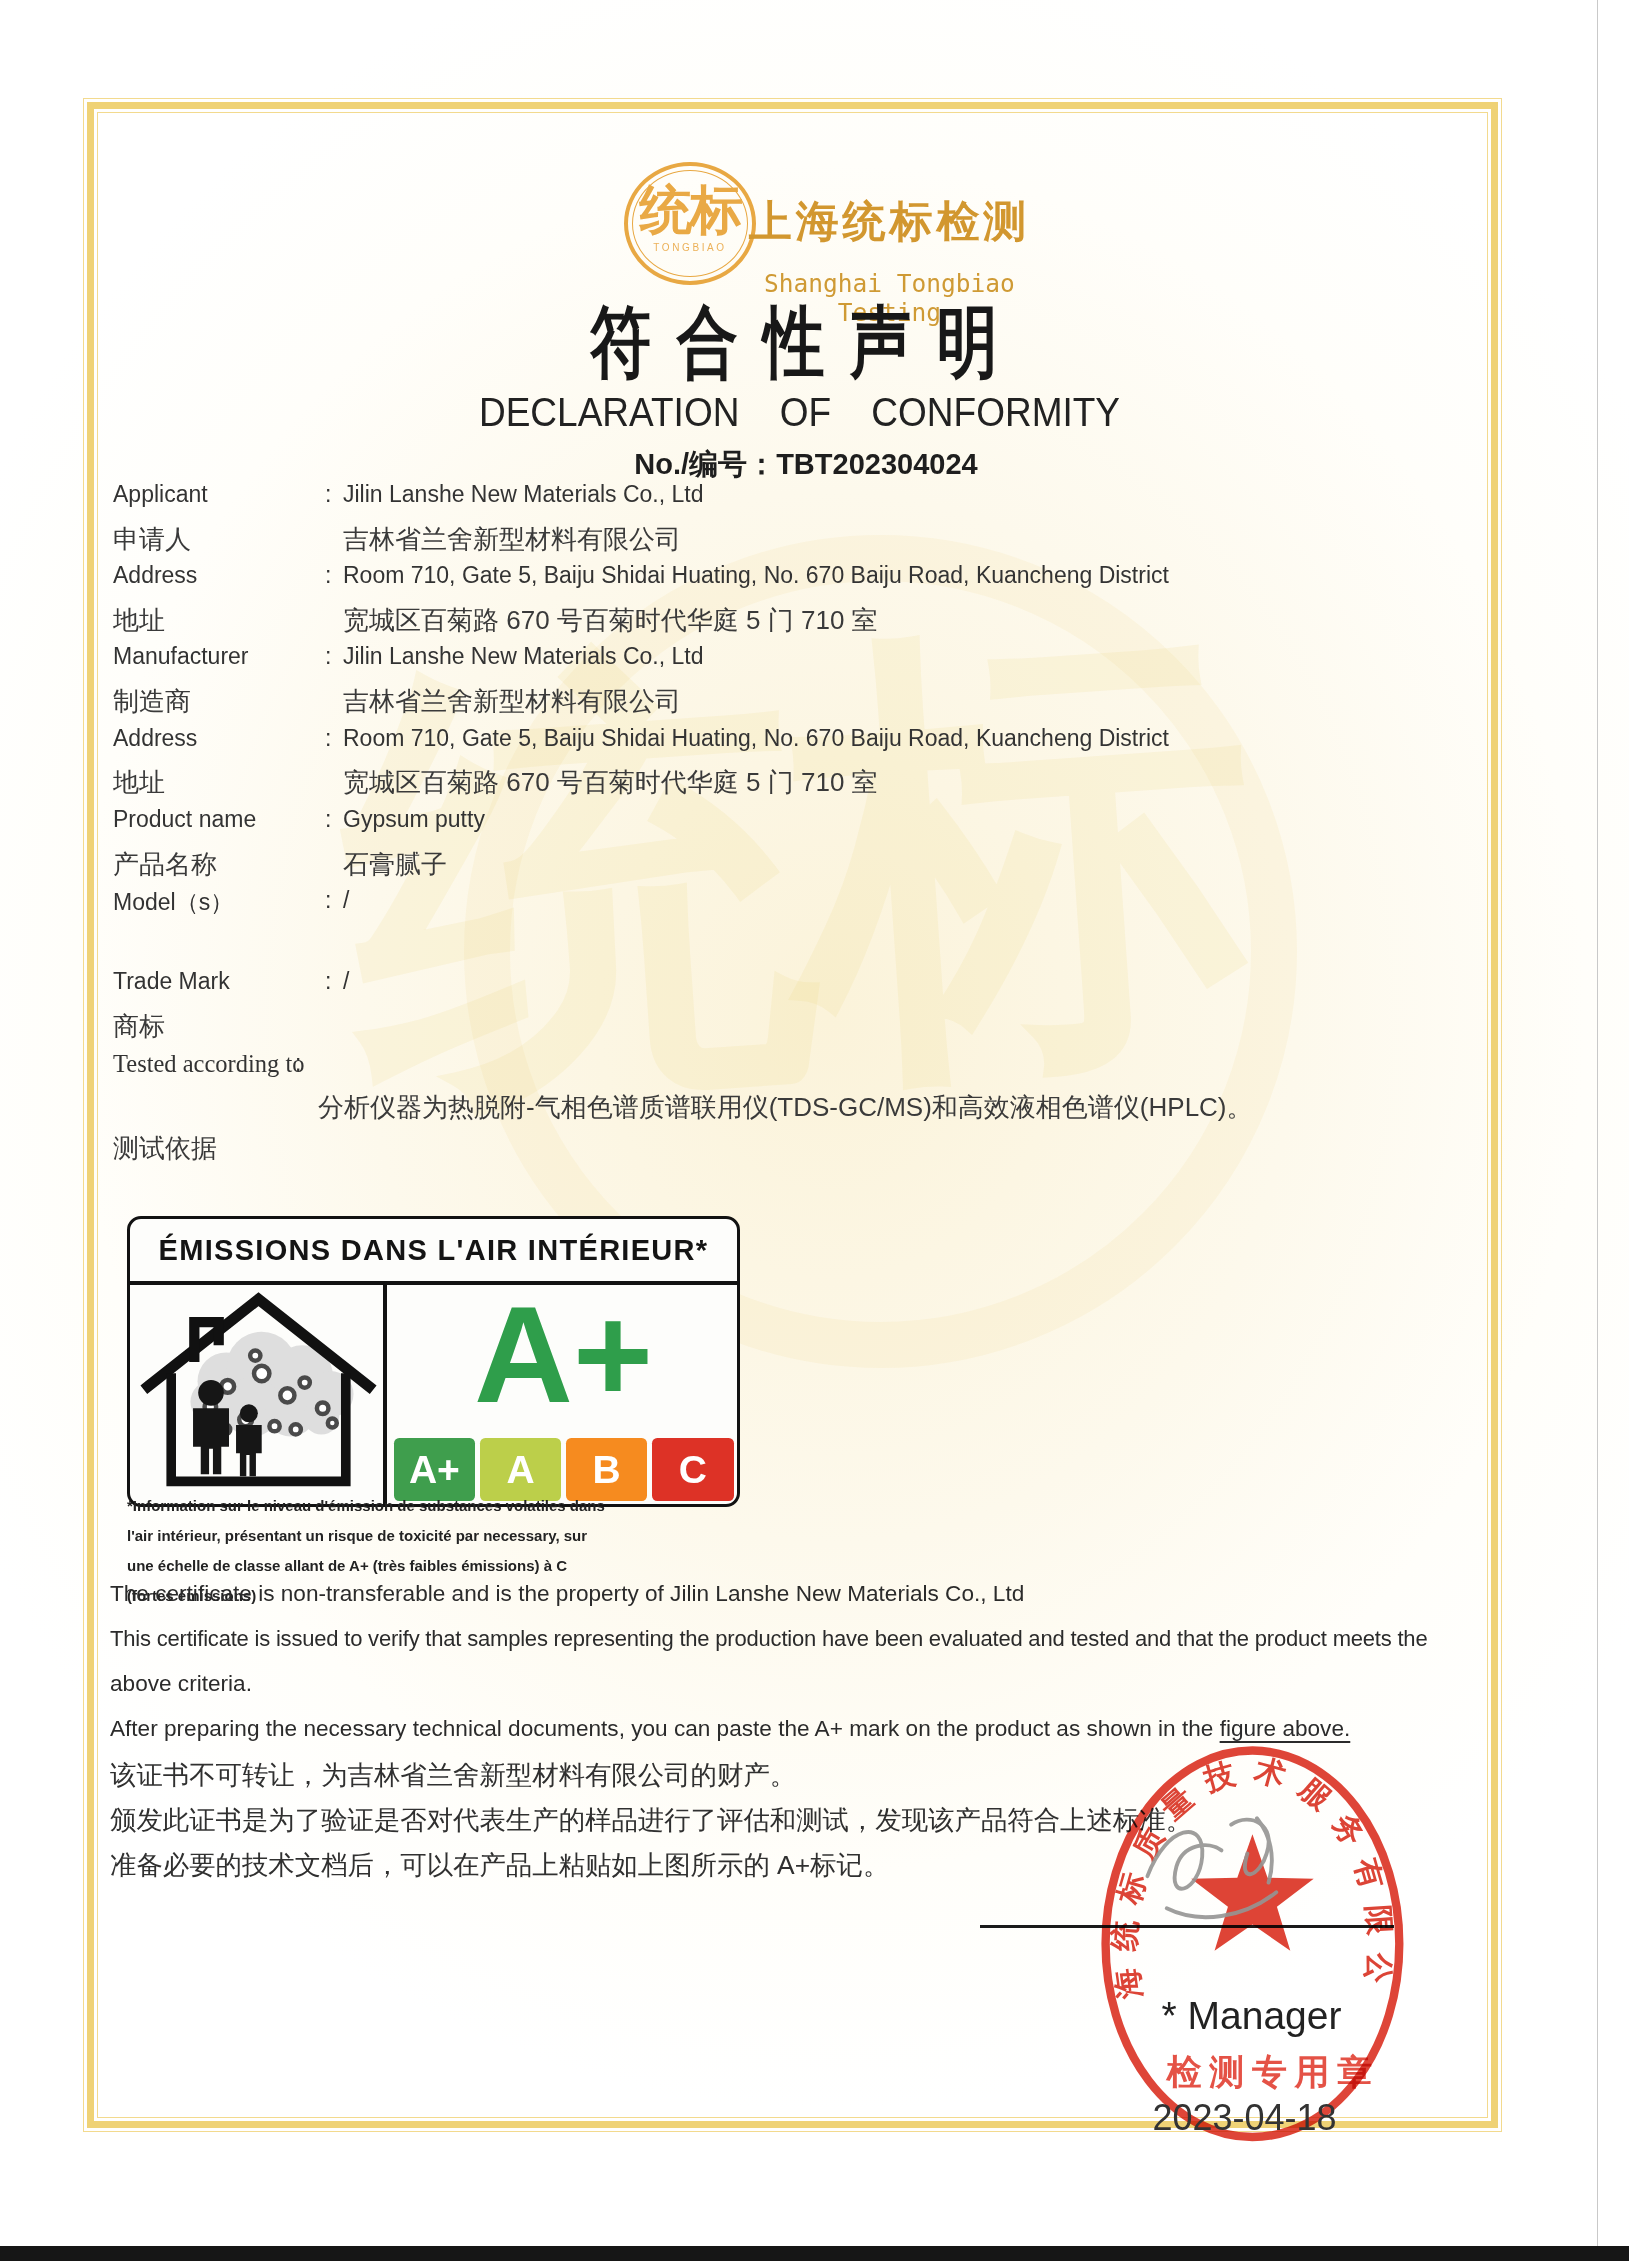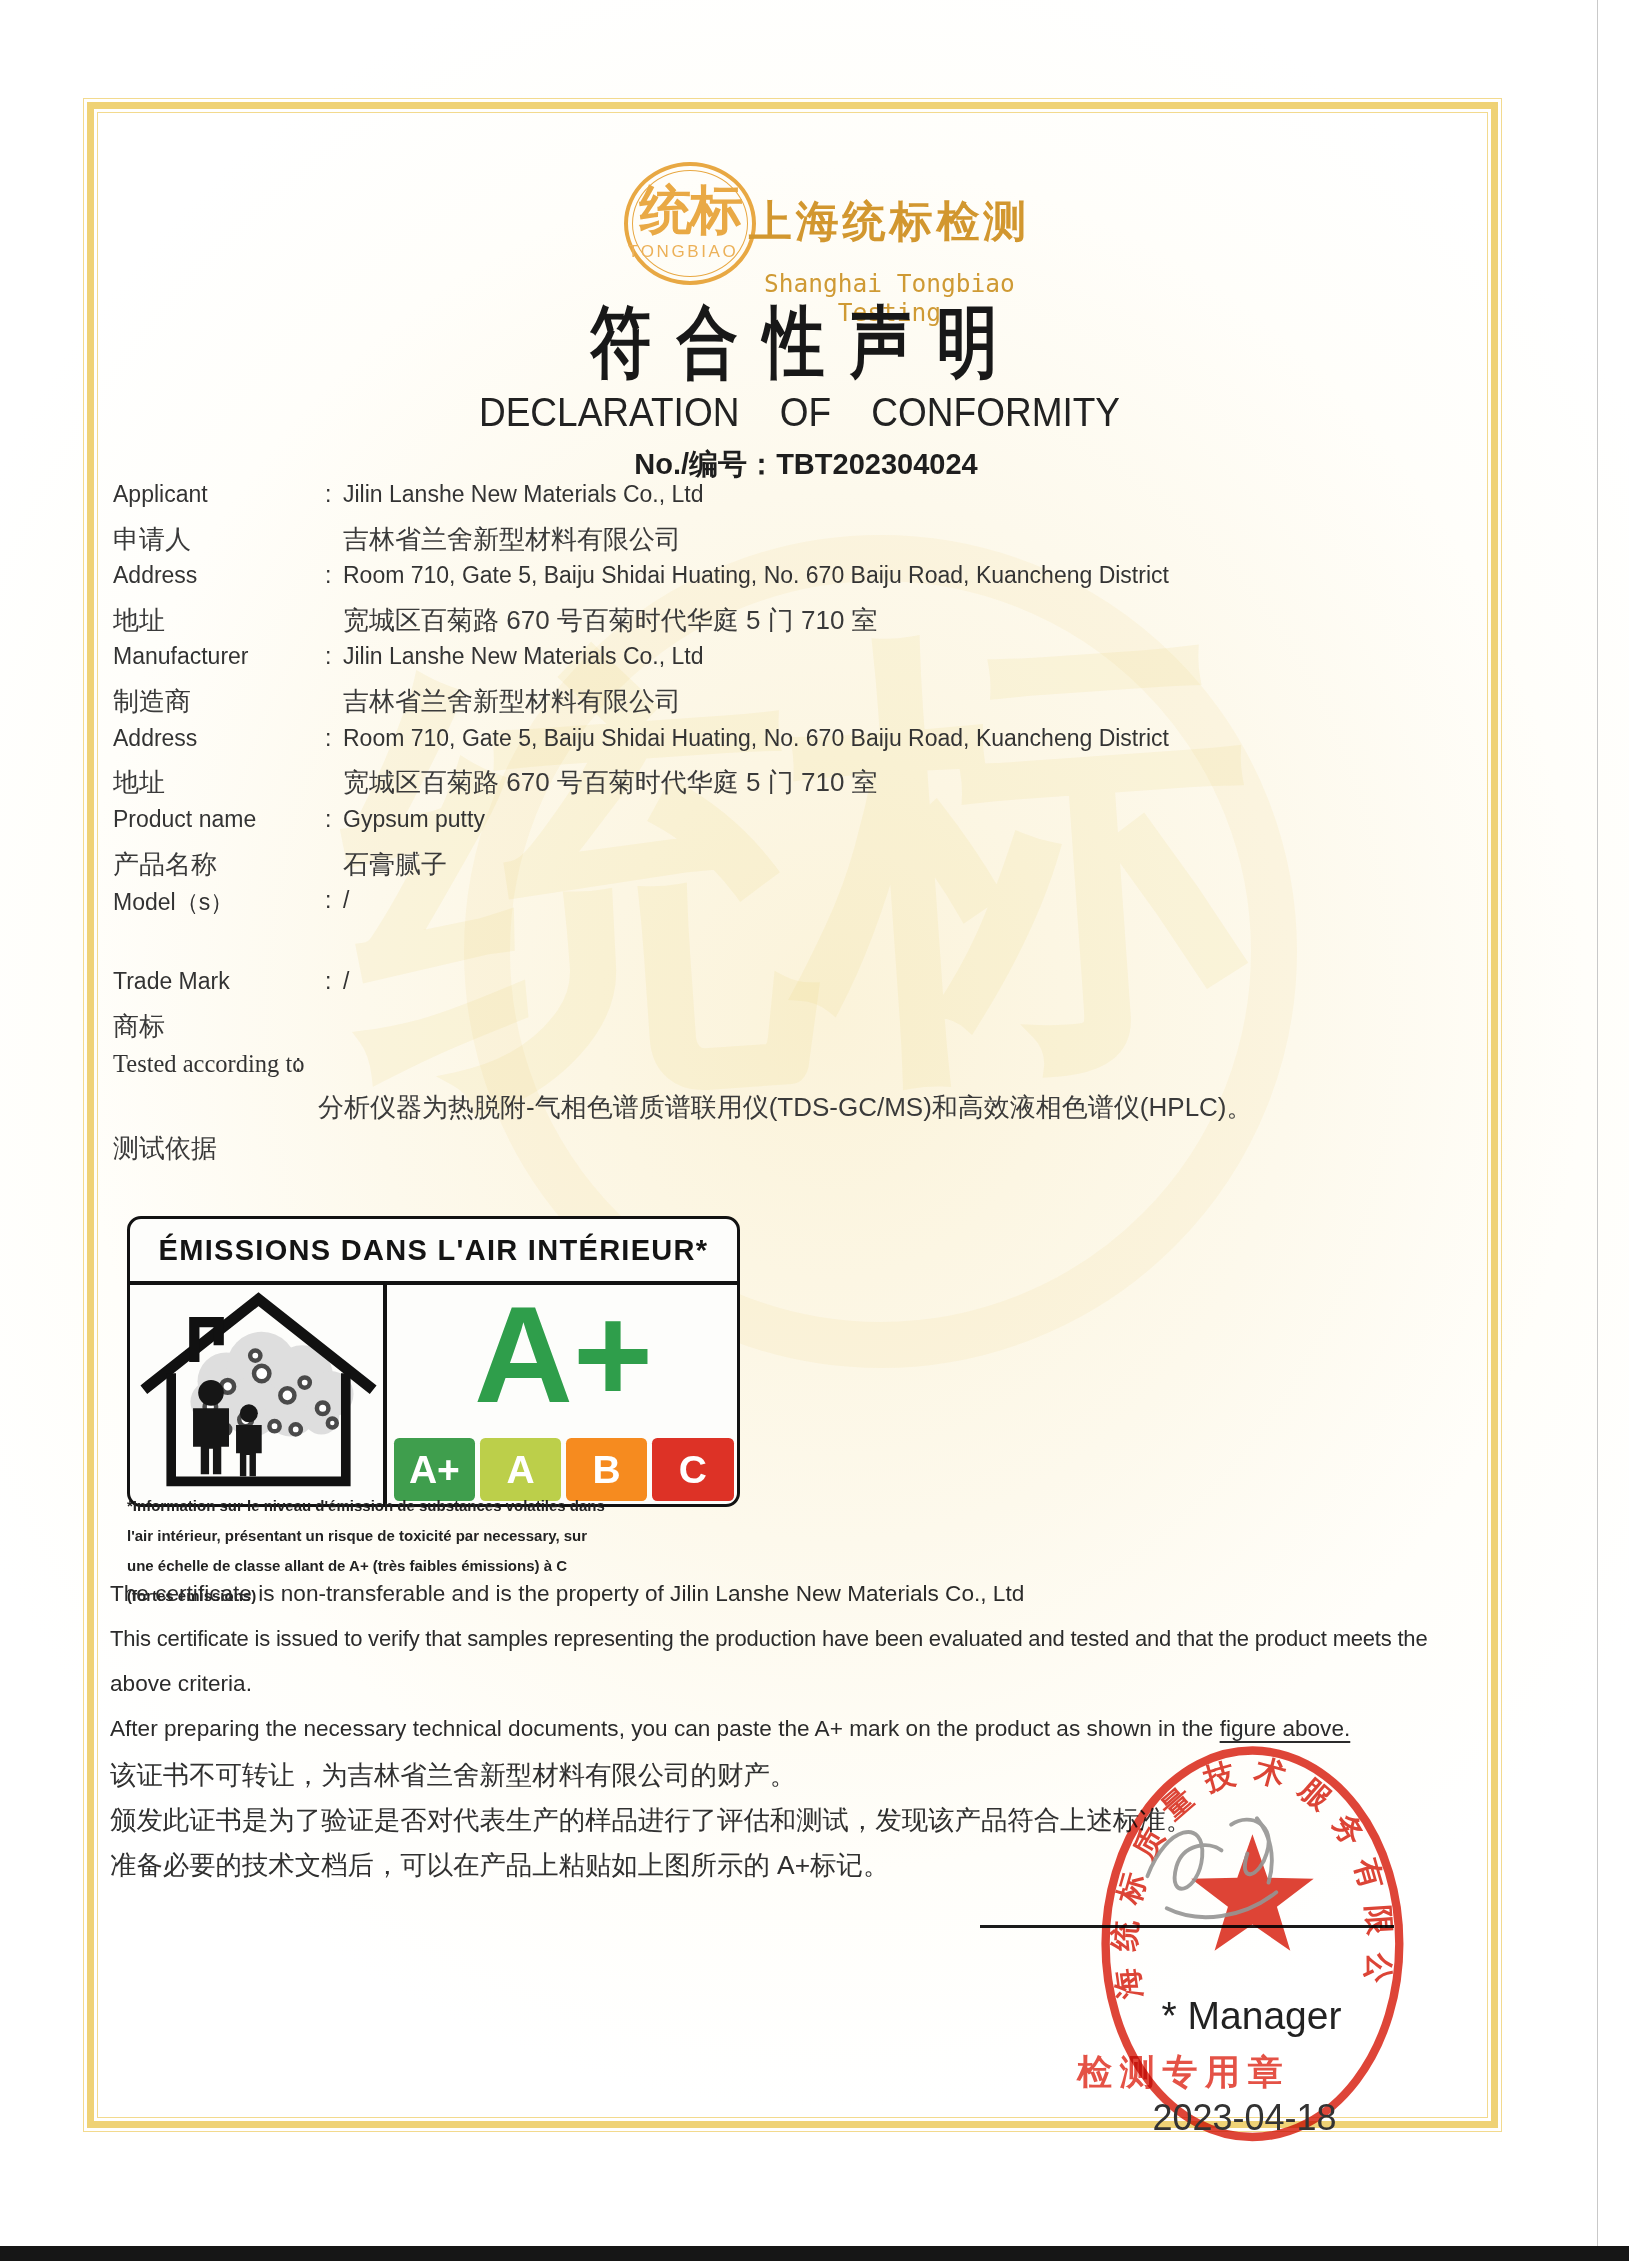--- a/index.html
+++ b/index.html
@@ -20,21 +20,21 @@
   
   .wm-circle{left:464px;top:535px;width:741px;height:741px;border:46px solid rgba(233,205,110,0.10);border-radius:50%;}
   .wm-text{left:348px;top:632px;width:967px;font-size:464px;line-height:1;font-weight:bold;
     color:rgba(233,205,110,0.13);letter-spacing:-19.3px;transform:rotate(-4deg);}
 
   
   .logo{left:624px;top:162px;width:124px;height:115px;border:4.5px solid #e8a843;border-radius:50%;}
   .logo-inner{position:absolute;left:3.9px;top:3.9px;right:3.9px;bottom:3.9px;border:1.3px solid #e8a843;border-radius:50%;}
   .logo-chars{position:absolute;left:0;top:17px;width:100%;text-align:center;font-size:53px;line-height:1;
     font-weight:bold;color:#e9a945;letter-spacing:-2.6px;}
-  .logo-sub{position:absolute;left:0;top:76px;width:100%;text-align:left;font-size:17px;color:#ecb159;letter-spacing:2.6px;}
+  .logo-sub{position:absolute;left:0;top:76px;width:100%;text-align:center;font-size:10px;color:#ecb159;letter-spacing:2.6px;}
   .org-block{left:741px;top:193px;width:297px;text-align:center;}
   .org-cn{font-size:43px;font-weight:bold;color:#d2972f;letter-spacing:3.9px;font-family:"Liberation Serif", serif;}
   .org-en{margin-top:18px;font-size:24.5px;color:#cf9a34;font-family:"DejaVu Sans Mono", monospace;}
 
   
   .title-cn{left:0;top:291px;width:1593px;text-align:center;font-size:61px;font-weight:bold;color:#181818;
     letter-spacing:5.2px;transform:scaleY(1.28);transform-origin:center top;font-family:"Liberation Serif", serif;}
   .title-en{left:0;top:389px;width:1599px;text-align:center;font-size:37px;color:#222;word-spacing:30px;
     transform:scaleY(1.12);transform-origin:center top;}
   .doc-no{left:0;top:445px;width:1612px;text-align:center;font-size:29px;font-weight:600;color:#1e1e1e;}
@@ -69,21 +69,21 @@
   
   .para{position:absolute;left:110px;white-space:nowrap;font-size:22.6px;color:#2b2b2b;}
   .para.long{font-size:22px;letter-spacing:-0.2px;}
   .para.zh{font-size:26.4px;color:#303030;}
   .u{text-decoration:underline;text-underline-offset:4.5px;}
 
   
   .sig-line{left:980px;top:1925px;width:414px;height:2.6px;background:#1a1a1a;}
   .stamp-svg{left:1070px;top:1728px;mix-blend-mode:multiply;opacity:0.92;}
   .manager{left:1103px;top:1994px;width:297px;text-align:center;font-size:39px;color:#222;}
-  .stamp-caption{left:1077px;top:2049px;width:258px;text-align:left;font-size:35px;font-weight:bold;
+  .stamp-caption{left:1122px;top:2049px;width:258px;text-align:right;font-size:35px;font-weight:bold;
     color:#e03325;letter-spacing:7.7px;mix-blend-mode:multiply;opacity:.85;}
   .stamp-date{left:1109px;top:2097px;width:271px;text-align:center;font-size:36px;color:#333;}
 
   
   .scan-bottom{left:0;top:2246px;width:1630px;height:15px;background:#161616;}
   .scan-edge{left:1597px;top:0;width:1.3px;height:2246px;background:#c9c9c9;}
 </style>
 </head>
 <body>
 

